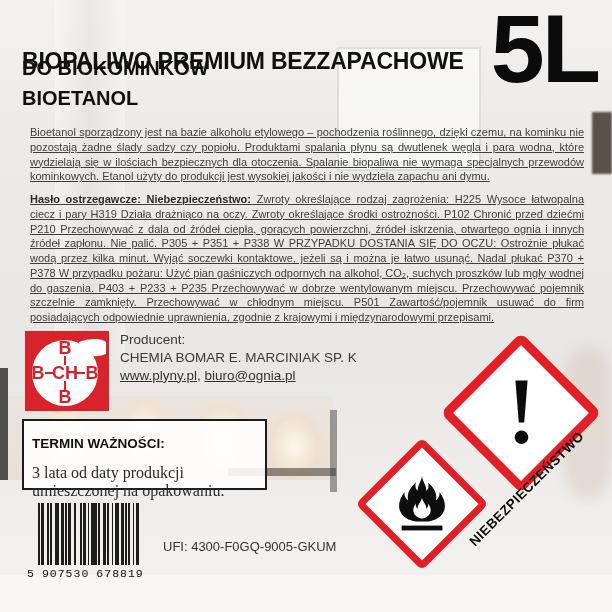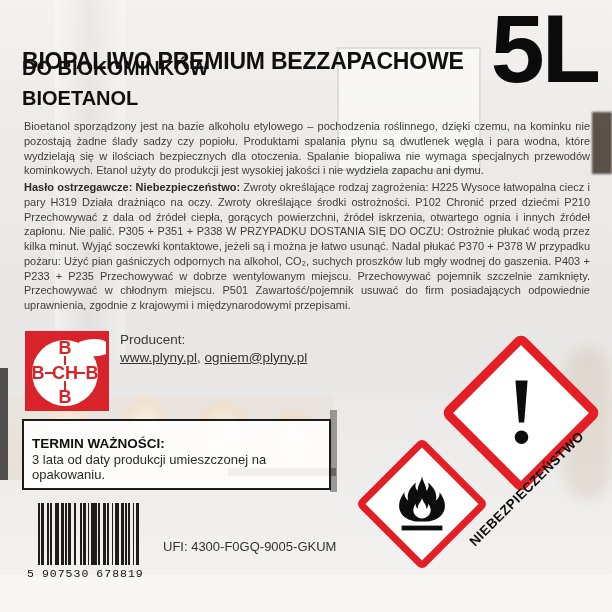--- a/index.html
+++ b/index.html
@@ -30,31 +30,31 @@
   .bg-fp-right{left:330px;top:410px;width:7px;height:82px;background:rgba(72,68,64,.5);}
   .bg-floor{left:0;top:575px;width:612px;height:37px;background:rgba(248,247,245,.9);}
   
   .t1{position:absolute;left:22px;top:20px;font-size:23px;font-weight:700;color:#101010;letter-spacing:-0.2px;white-space:nowrap;margin-top:28px;}
   .t2{position:absolute;left:22px;top:57px;font-size:20px;font-weight:700;color:#101010;white-space:nowrap;}
   .t3{position:absolute;left:22px;top:87px;font-size:20px;font-weight:700;color:#101010;white-space:nowrap;}
   .vol{position:absolute;top:4px;right:14px;font-size:97px;line-height:.92;font-weight:700;color:#0b0b0b;letter-spacing:-3px;}
   
   .body-text{position:absolute;left:22px;top:117px;width:570px;font-size:11px;line-height:14.75px;
     text-align:justify;color:#3e3e3e;}
-  .body-text p{margin:2px;}
+  .body-text p{margin:8px;text-decoration:underline;}
   .body-text b{color:#2b2b2b;}
   
   .logo{position:absolute;left:25px;top:331px;width:84px;height:80px;}
   .producer{position:absolute;left:120px;top:331px;font-size:13.5px;line-height:17.8px;color:#3a3a3a;}
   .producer a{color:#333;text-decoration:underline;}
   
-  .expiry{position:absolute;left:22px;top:419px;width:309px;height:71px;box-sizing:border-box;
+  .expiry{position:absolute;left:22px;top:419px;width:245px;height:71px;box-sizing:border-box;
     border:2px solid #1c1c1c;background:rgba(255,255,255,.88);padding:15px 8px 0 8px;}
   .expiry .h{font-size:13.5px;font-weight:700;color:#111;}
-  .expiry .x{font-size:13px;color:#2b2b2b;margin-top:1px;}
+  .expiry .x{font-size:16px;color:#2b2b2b;margin-top:13px;font-family:Liberation Serif, serif;}
   
   .barcode{position:absolute;left:27px;top:503px;width:120px;}
   .bars{display:flex;margin-left:11px;height:62px;align-items:stretch;}
   .bars span.bar{background:#1d1d1b;}
   .bars span.gap{background:transparent;}
   .bc-num{display:flex;gap:7px;margin-top:2px;font-family:"Liberation Mono",monospace;
     font-size:11.5px;color:#111;letter-spacing:1px;}
   
   .ufi{position:absolute;left:163px;top:539px;font-size:13px;color:#333;}
   
@@ -104,22 +104,23 @@
       <text x="40" y="23">B</text>
       <text x="13" y="48">B</text>
       <text x="40" y="48">CH</text>
       <text x="67" y="48">B</text>
       <text x="40" y="72">B</text>
     </g>
   </svg>
 
   <div class="producer">
     <div>Producent:</div>
+    <div>CHEMIA BOMAR E. MARCINIAK SP. K</div>
     <div>
-      <a href="#">www.plyny.pl</a><span>, </span><a href="#">ogniem@plyny.pl</a>
+      <a href="#">www.plyny.pl</a><span>, </span><a href="#">biuro@ognia.pl</a>
     </div>
   </div>
 
   <div class="expiry">
     <div class="h">TERMIN WAŻNOŚCI:</div>
     <div class="x">3 lata od daty produkcji umieszczonej na opakowaniu.</div>
   </div>
 
   <div class="barcode">
     <div class="bars">

